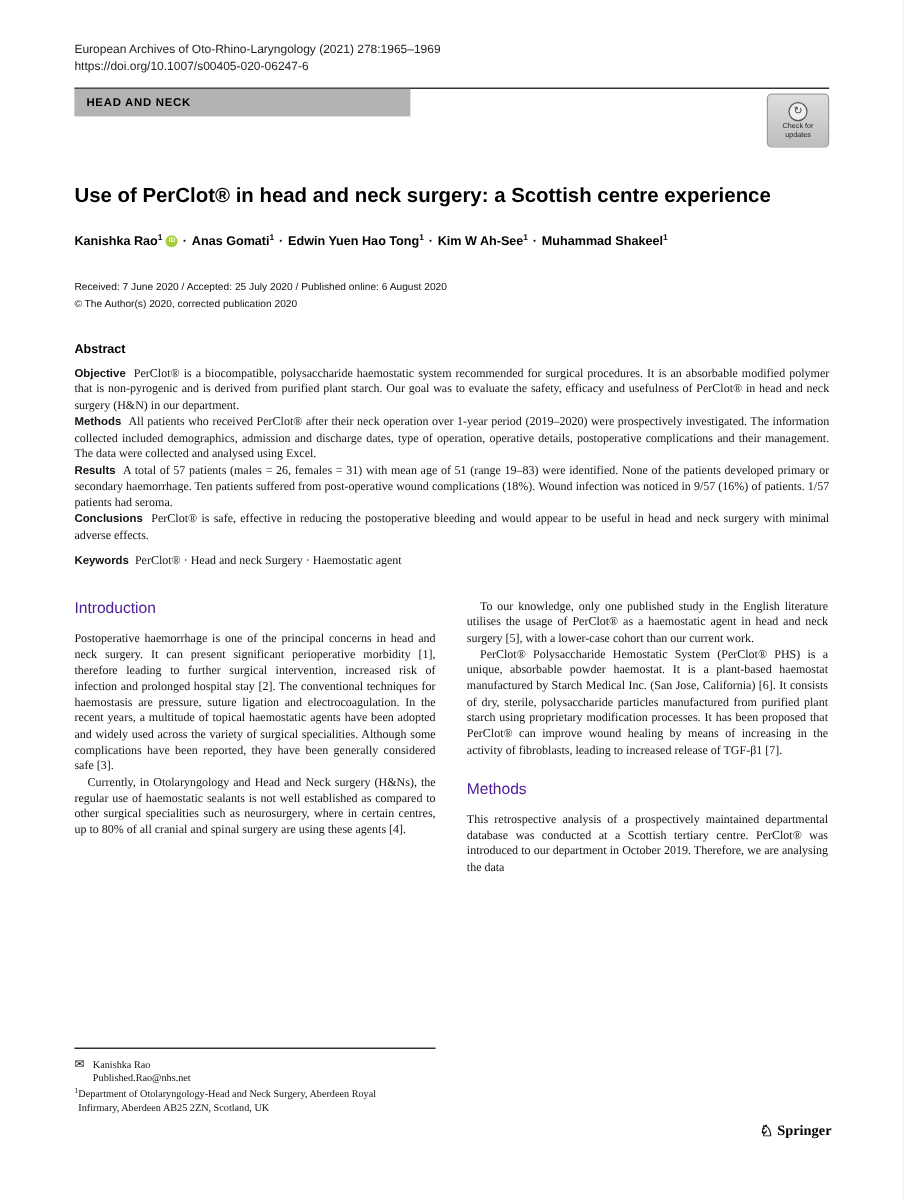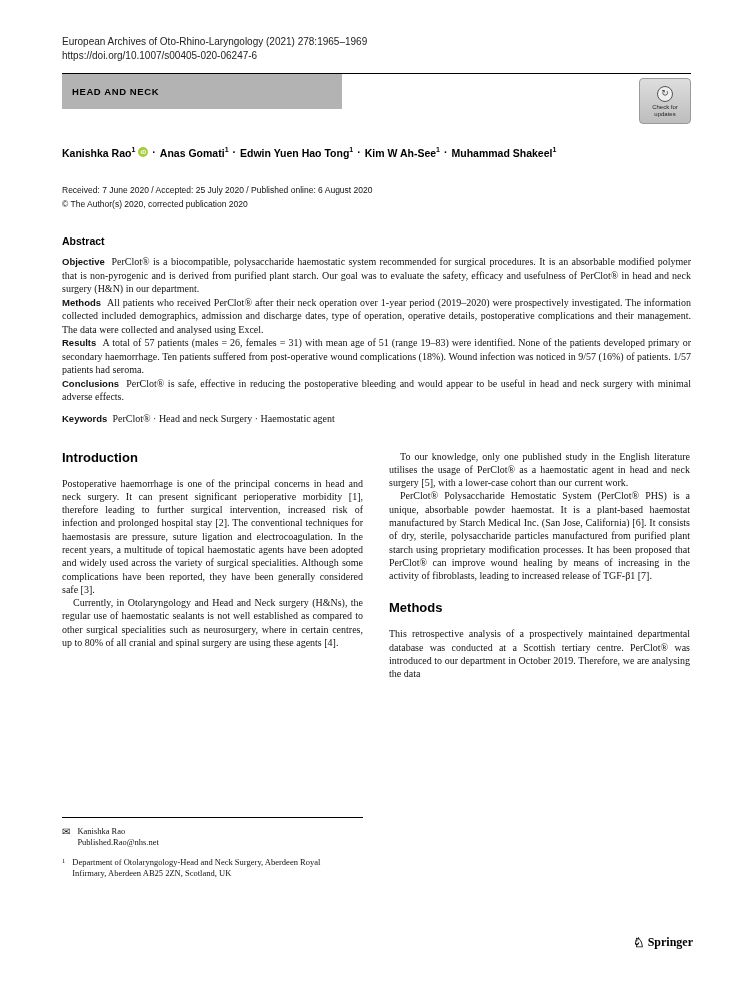--- a/index.html
+++ b/index.html
@@ -10,21 +10,21 @@
     font-family:"Liberation Serif", serif;
   }
   
   .page-header { font-family:"Liberation Sans", sans-serif; }
   .journal-line { font-size:10px; color:#222; }
   .doi-line { font-size:10px; color:#222; margin-top:3px; cursor:pointer; }
   .rule { border-top:1.2px solid #000; margin-top:12px; }
   .banner-row { display:flex; justify-content:space-between; align-items:flex-start; }
   .section-banner {
     background:#b3b3b3; color:#000; font-weight:bold; font-size:9.5px;
-    letter-spacing:0.6px; padding:12px 10px; width:280px; box-sizing:border-box;
+    letter-spacing:0.6px; padding:6px 10px; width:280px; box-sizing:border-box;
   }
   .check-updates {
     width:46px; border:1px solid #9a9a9a; border-radius:4px;
     background:linear-gradient(#dedede,#bdbdbd); text-align:center;
     padding:3px 2px 4px 2px; margin-top:4px; cursor:pointer;
   }
   .cu-circle {
     display:inline-flex; width:14px; height:14px; border-radius:50%;
     border:1.5px solid #555; background:#efefef; color:#444;
     align-items:center; justify-content:center; font-size:9px; line-height:1;
@@ -58,33 +58,33 @@
     margin:0 0 8px 0; color:#000;
   }
   .abs-p { font-size:10px; line-height:1.34; text-align:justify; margin:0; }
   .runin { font-family:"Liberation Sans", sans-serif; font-weight:bold; font-size:9.5px; }
   .keywords { margin-top:8px; }
   
   .columns { display:flex; gap:26px; margin-top:24px; height:430px; }
   .col { width:301px; box-sizing:border-box; }
   .col-left { display:flex; flex-direction:column; }
   .sec-heading {
-    font-family:"Liberation Sans", sans-serif; font-size:13px; font-weight:bold;
-    margin:0 0 12px 0; color:#000000;
+    font-family:"Liberation Sans", sans-serif; font-size:13px; font-weight:normal;
+    margin:0 0 12px 0; color:#4c1d95;
   }
   .methods-heading { margin-top:18px; }
   .body-p { font-size:10px; line-height:1.33; text-align:justify; margin:0; }
   .indent { text-indent:11px; }
   
   .footnote { margin-top:auto; font-size:8.5px; line-height:1.32; }
   .fn-rule { border-top:1px solid #000; margin-bottom:8px; }
   .fn-corr { display:flex; gap:7px; }
   .env { font-size:10px; line-height:1.1; }
   .email { cursor:pointer; }
-  .fn-aff { display:flex; gap:7px; margin-top:9px; }
+  .fn-aff { display:flex; gap:0; margin-top:2px; }
   .fn-aff sup { font-size:6.5px; }
   .fn-aff .aff-text { max-width:250px; }
   
   .publisher {
     position:absolute; right:60px; bottom:50px;
     font-family:"Liberation Serif", serif; font-weight:bold; font-size:12px;
     display:flex; align-items:center; gap:3px; color:#000;
   }
   .knight { font-size:13px; line-height:1; }
 </style>
@@ -102,20 +102,21 @@
       <div class="check-updates">
         <span class="cu-circle">↻</span>
         <span class="cu-text">
           <span>Check for</span><br>
           <span>updates</span>
         </span>
       </div>
     </div>
   </header>
 
+  <h1 class="article-title">Use of PerClot® in head and neck surgery: a Scottish centre experience</h1>
 
   <div class="authors">
     <span class="author"><span>Kanishka Rao</span><sup>1</sup></span>
     <span class="orcid">iD</span>
     <span class="sep">·</span>
     <span class="author"><span>Anas Gomati</span><sup>1</sup></span>
     <span class="sep">·</span>
     <span class="author"><span>Edwin Yuen Hao Tong</span><sup>1</sup></span>
     <span class="sep">·</span>
     <span class="author"><span>Kim W Ah-See</span><sup>1</sup></span>

